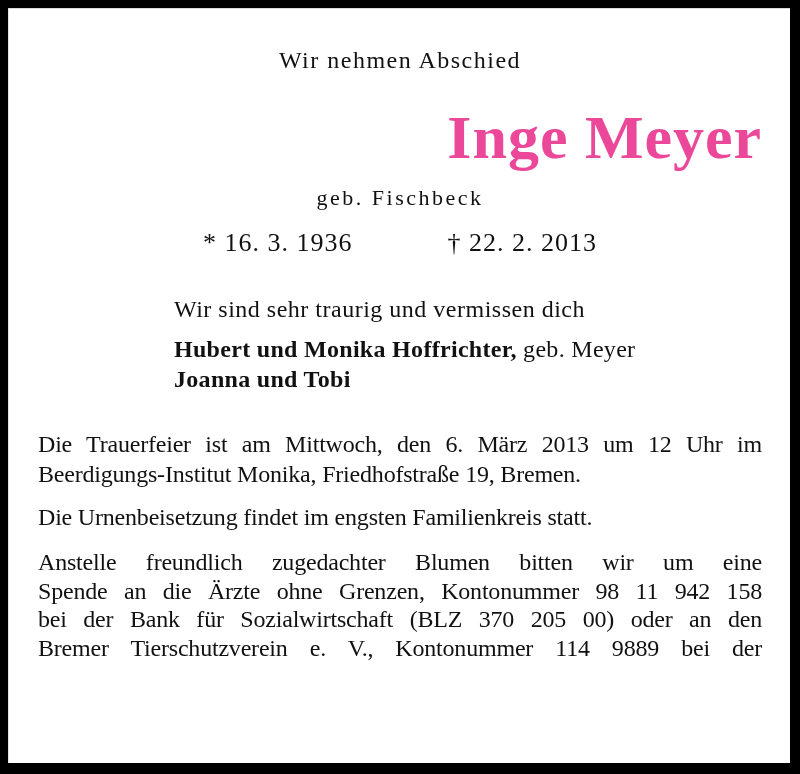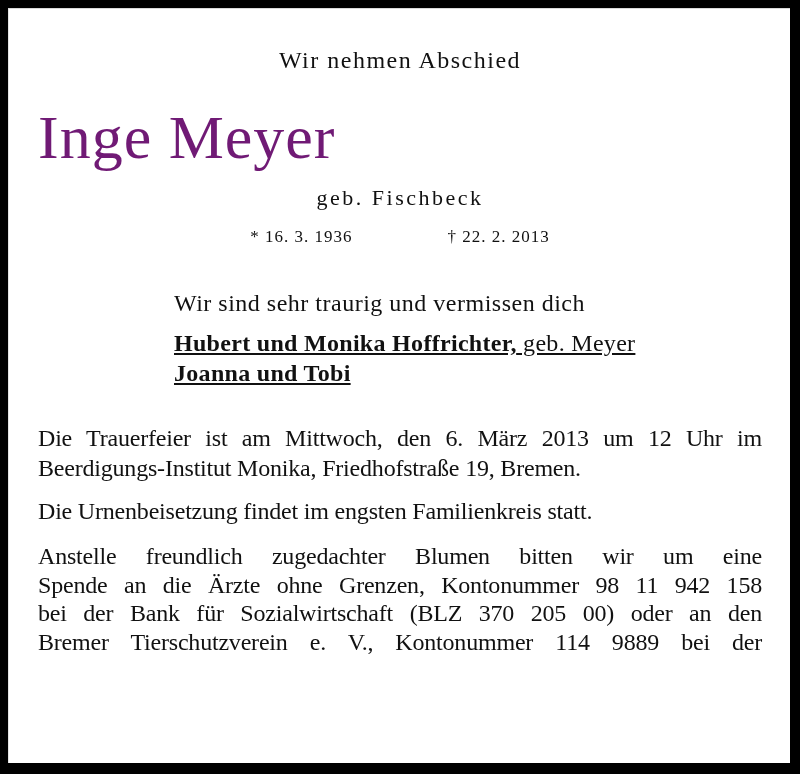--- a/index.html
+++ b/index.html
@@ -22,54 +22,54 @@
   }
   .intro-line {
     margin-top: 38px;
     text-align: center;
     font-size: 24px;
     letter-spacing: 1.5px;
     line-height: 28px;
   }
   .deceased-name {
     margin-top: 28px;
-    text-align: left;
+    text-align: right;
     font-size: 62px;
-    font-weight: normal;
+    font-weight: bold;
     letter-spacing: 1px;
     line-height: 70px;
-    color: #701a75;
+    color: #ec4899;
   }
   .maiden-name {
     margin-top: 12px;
     text-align: center;
     font-size: 22px;
     letter-spacing: 2.5px;
     line-height: 28px;
   }
   .dates-row {
-    margin-top: 10px;
+    margin-top: 16px;
     display: flex;
     justify-content: center;
     gap: 95px;
-    font-size: 17px;
+    font-size: 26px;
     letter-spacing: 1px;
     line-height: 30px;
   }
   .family-block {
     margin-top: 36px;
     margin-left: 136px;
     font-size: 24px;
     line-height: 30px;
   }
   .mourning-message {
     margin-bottom: 10px;
     letter-spacing: 0.5px;
   }
-  .mourner-line { font-weight: bold; letter-spacing: 0.3px; text-decoration: underline; }
+  .mourner-line { font-weight: bold; letter-spacing: 0.3px; }
   .mourner-line .suffix { font-weight: normal; }
   .body-block {
     font-size: 24px;
     line-height: 30px;
     letter-spacing: -0.2px;
   }
   .paragraph { margin-top: 0; }
   .p1 { margin-top: 35px; }
   .p2 { margin-top: 13px; }
   .p3 { margin-top: 16px; }

